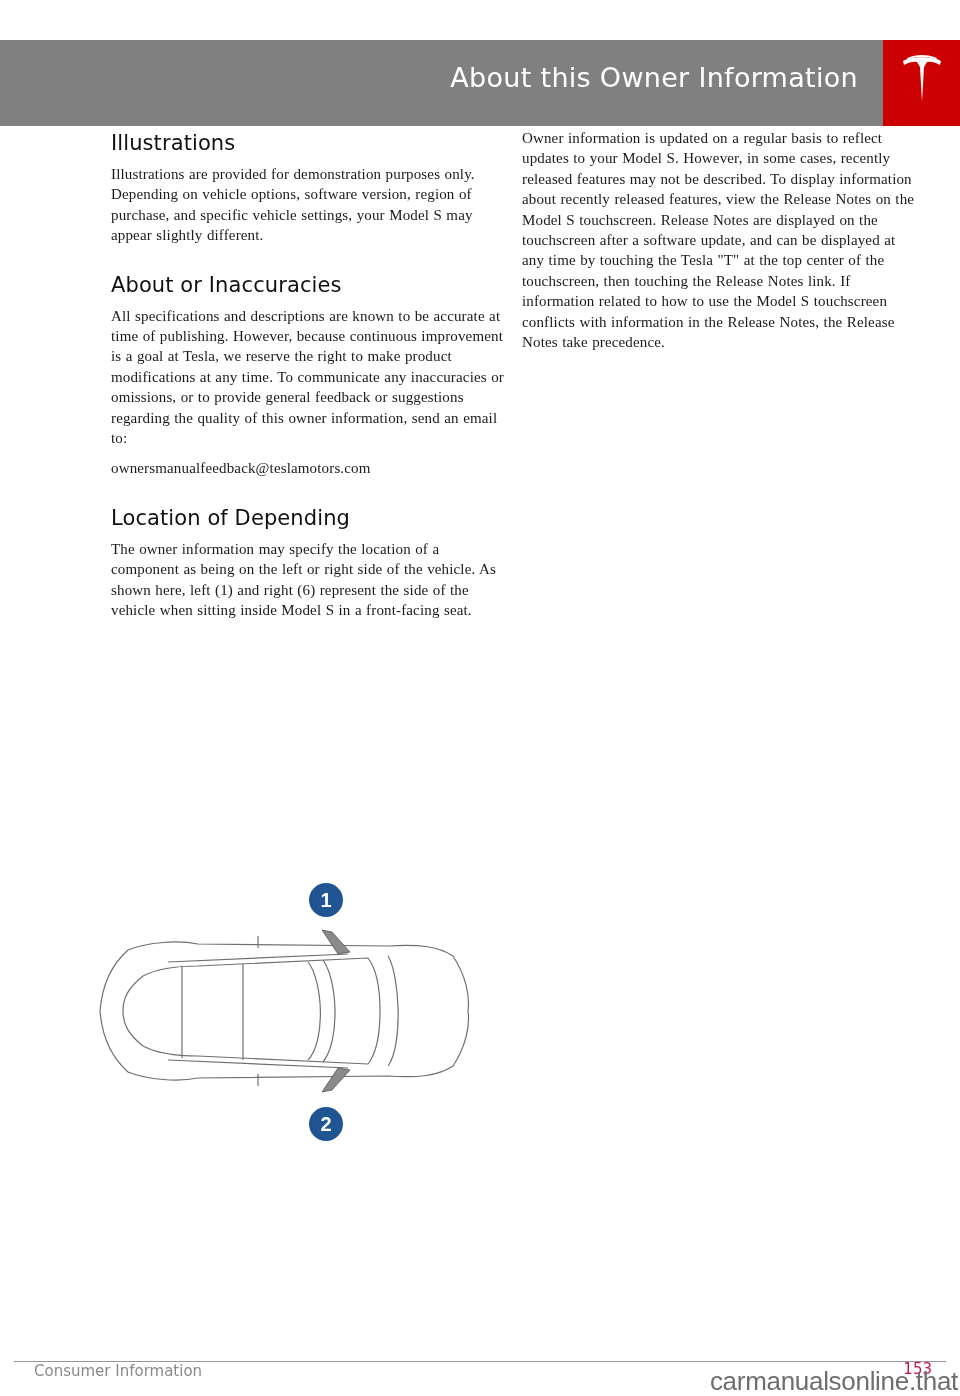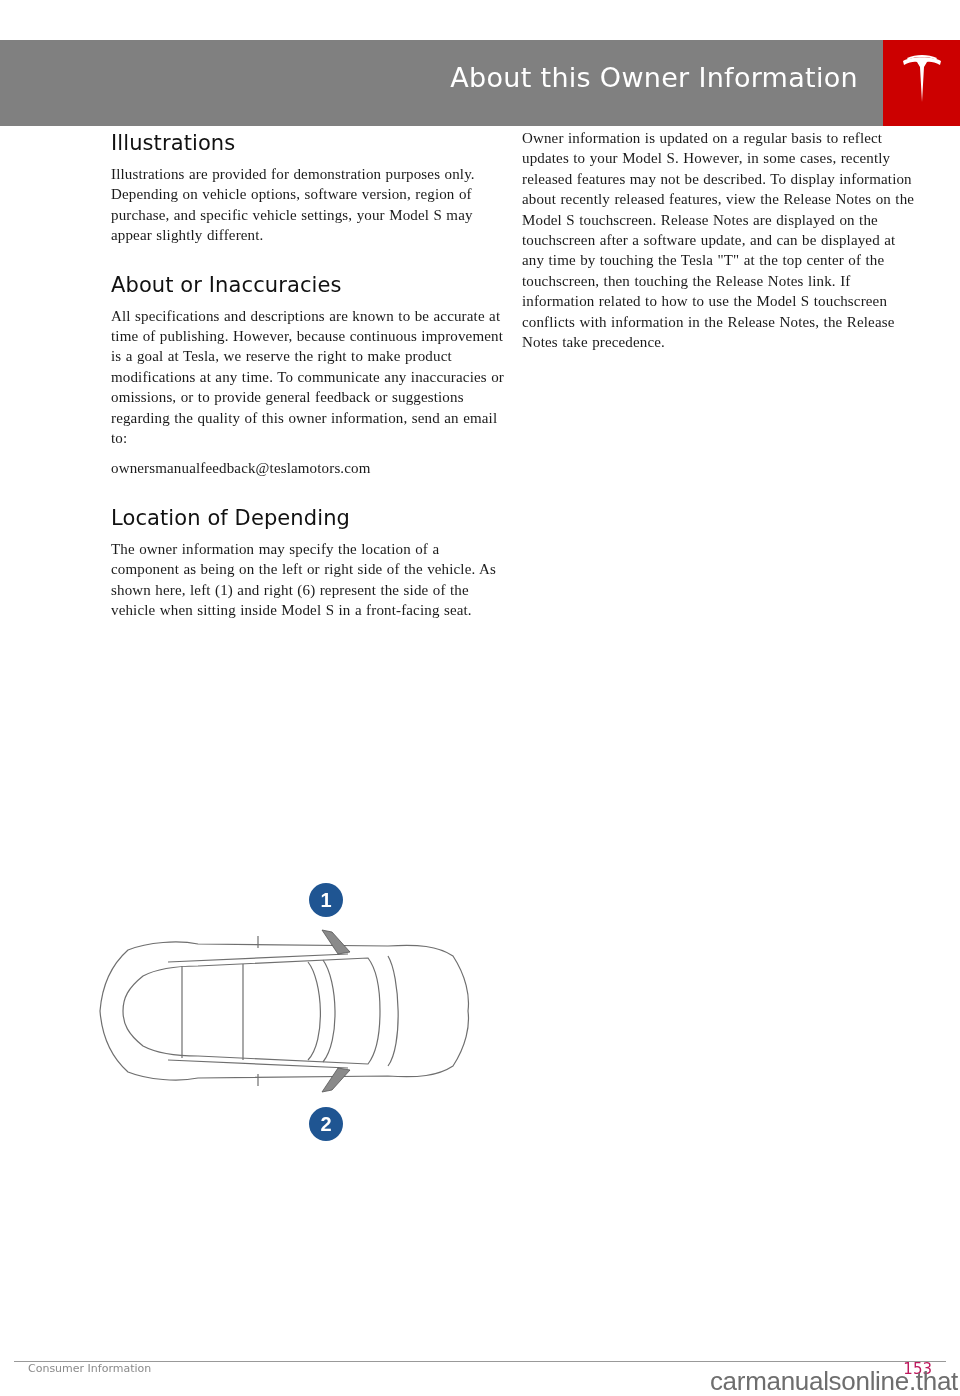--- a/index.html
+++ b/index.html
@@ -38,21 +38,21 @@
     }
     .section { margin-bottom: 24px; }
     .figure {
       position: absolute; left: 88px; top: 876px; width: 400px; height: 270px;
     }
     .footer-line {
       position: absolute; left: 14px; top: 1361px; width: 932px; height: 1px;
       background: #999999;
     }
     .footer-left {
-      position: absolute; left: 28px; top: 1362px; font-size: 11px; color: #8a8a8a;
+      position: absolute; left: 34px; top: 1362px; font-size: 15px; color: #8a8a8a;
     }
     .footer-page {
       position: absolute; right: 28px; top: 1360px; font-size: 15px; color: #be185d;
     }
     .watermark {
       position: absolute; right: 2px; top: 1366px; font-size: 26px; color: #6e6e6e;
       font-family: "Liberation Sans", sans-serif; letter-spacing: -0.3px;
     }
   </style>
 </head>

